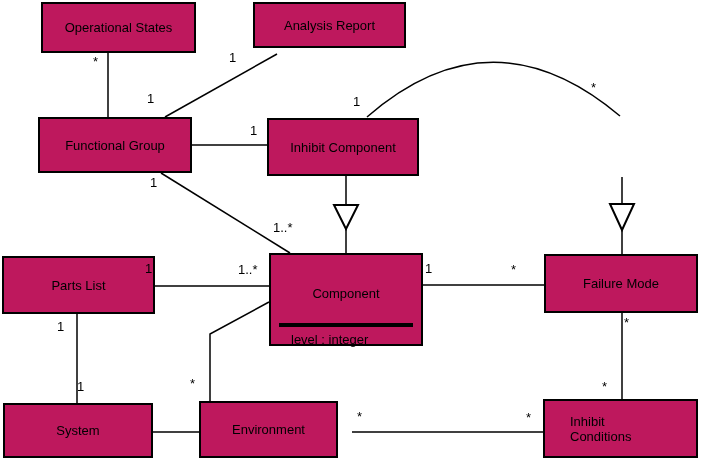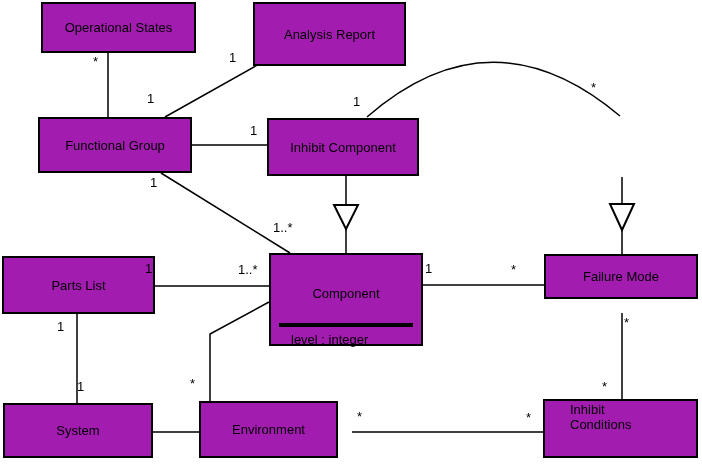--- a/index.html
+++ b/index.html
@@ -14,21 +14,21 @@
   }
   #edges {
     position: absolute;
     left: 0; top: 0;
     width: 702px; height: 464px;
   }
   .box {
     position: absolute;
     box-sizing: border-box;
     border: 2px solid #000000;
-    background: #a21caf;
+    background: #be185d;
     display: flex;
     align-items: center;
     justify-content: center;
     font-size: 13px;
     line-height: 15px;
     text-align: center;
   }
   .box.compartmented {
     display: block;
     padding: 8px;
@@ -45,21 +45,21 @@
     box-sizing: border-box;
     height: 27px;
     border-top: 2px solid #000000;
     display: flex;
     align-items: center;
     justify-content: flex-start;
     padding-left: 12px;
     text-align: center;
   }
   .box.two-line {
-    align-items: flex-start;
+    align-items: center;
     justify-content: flex-start;
     text-align: left;
     padding: 1px 0 0 25px;
     white-space: pre-line;
   }
   .mult {
     position: absolute;
     font-size: 13px;
     line-height: 13px;
     white-space: nowrap;
@@ -92,21 +92,21 @@
     <g stroke="#000000" stroke-width="2" fill="#ffffff">
       <polygon points="334,205 358,205 346,229"></polygon>
       <polygon points="610,204 634,204 622,230"></polygon>
     </g>
   </svg>
 
   <div class="box" style="left:41px;top:2px;width:155px;height:51px">
     <span>Operational States</span>
   </div>
 
-  <div class="box" style="left:253px;top:2px;width:153px;height:64px">
+  <div class="box" style="left:253px;top:2px;width:153px;height:46px">
     <span>Analysis Report</span>
   </div>
 
   <div class="box" style="left:38px;top:117px;width:154px;height:56px">
     <span>Functional Group</span>
   </div>
 
   <div class="box" style="left:267px;top:118px;width:152px;height:58px">
     <span>Inhibit Component</span>
   </div>
@@ -118,21 +118,21 @@
 
   <div class="box compartmented" style="left:269px;top:253px;width:154px;height:93px">
     <div class="name-compartment">
       <span>Component</span>
     </div>
     <div class="attr-compartment">
       <span>level : integer</span>
     </div>
   </div>
 
-  <div class="box" style="left:544px;top:254px;width:154px;height:45px">
+  <div class="box" style="left:544px;top:254px;width:154px;height:59px">
     <span>Failure Mode</span>
   </div>
 
   <div class="box" style="left:3px;top:403px;width:150px;height:55px">
     <span>System</span>
   </div>
 
   <div class="box" style="left:199px;top:401px;width:139px;height:57px">
     <span>Environment</span>
   </div>

